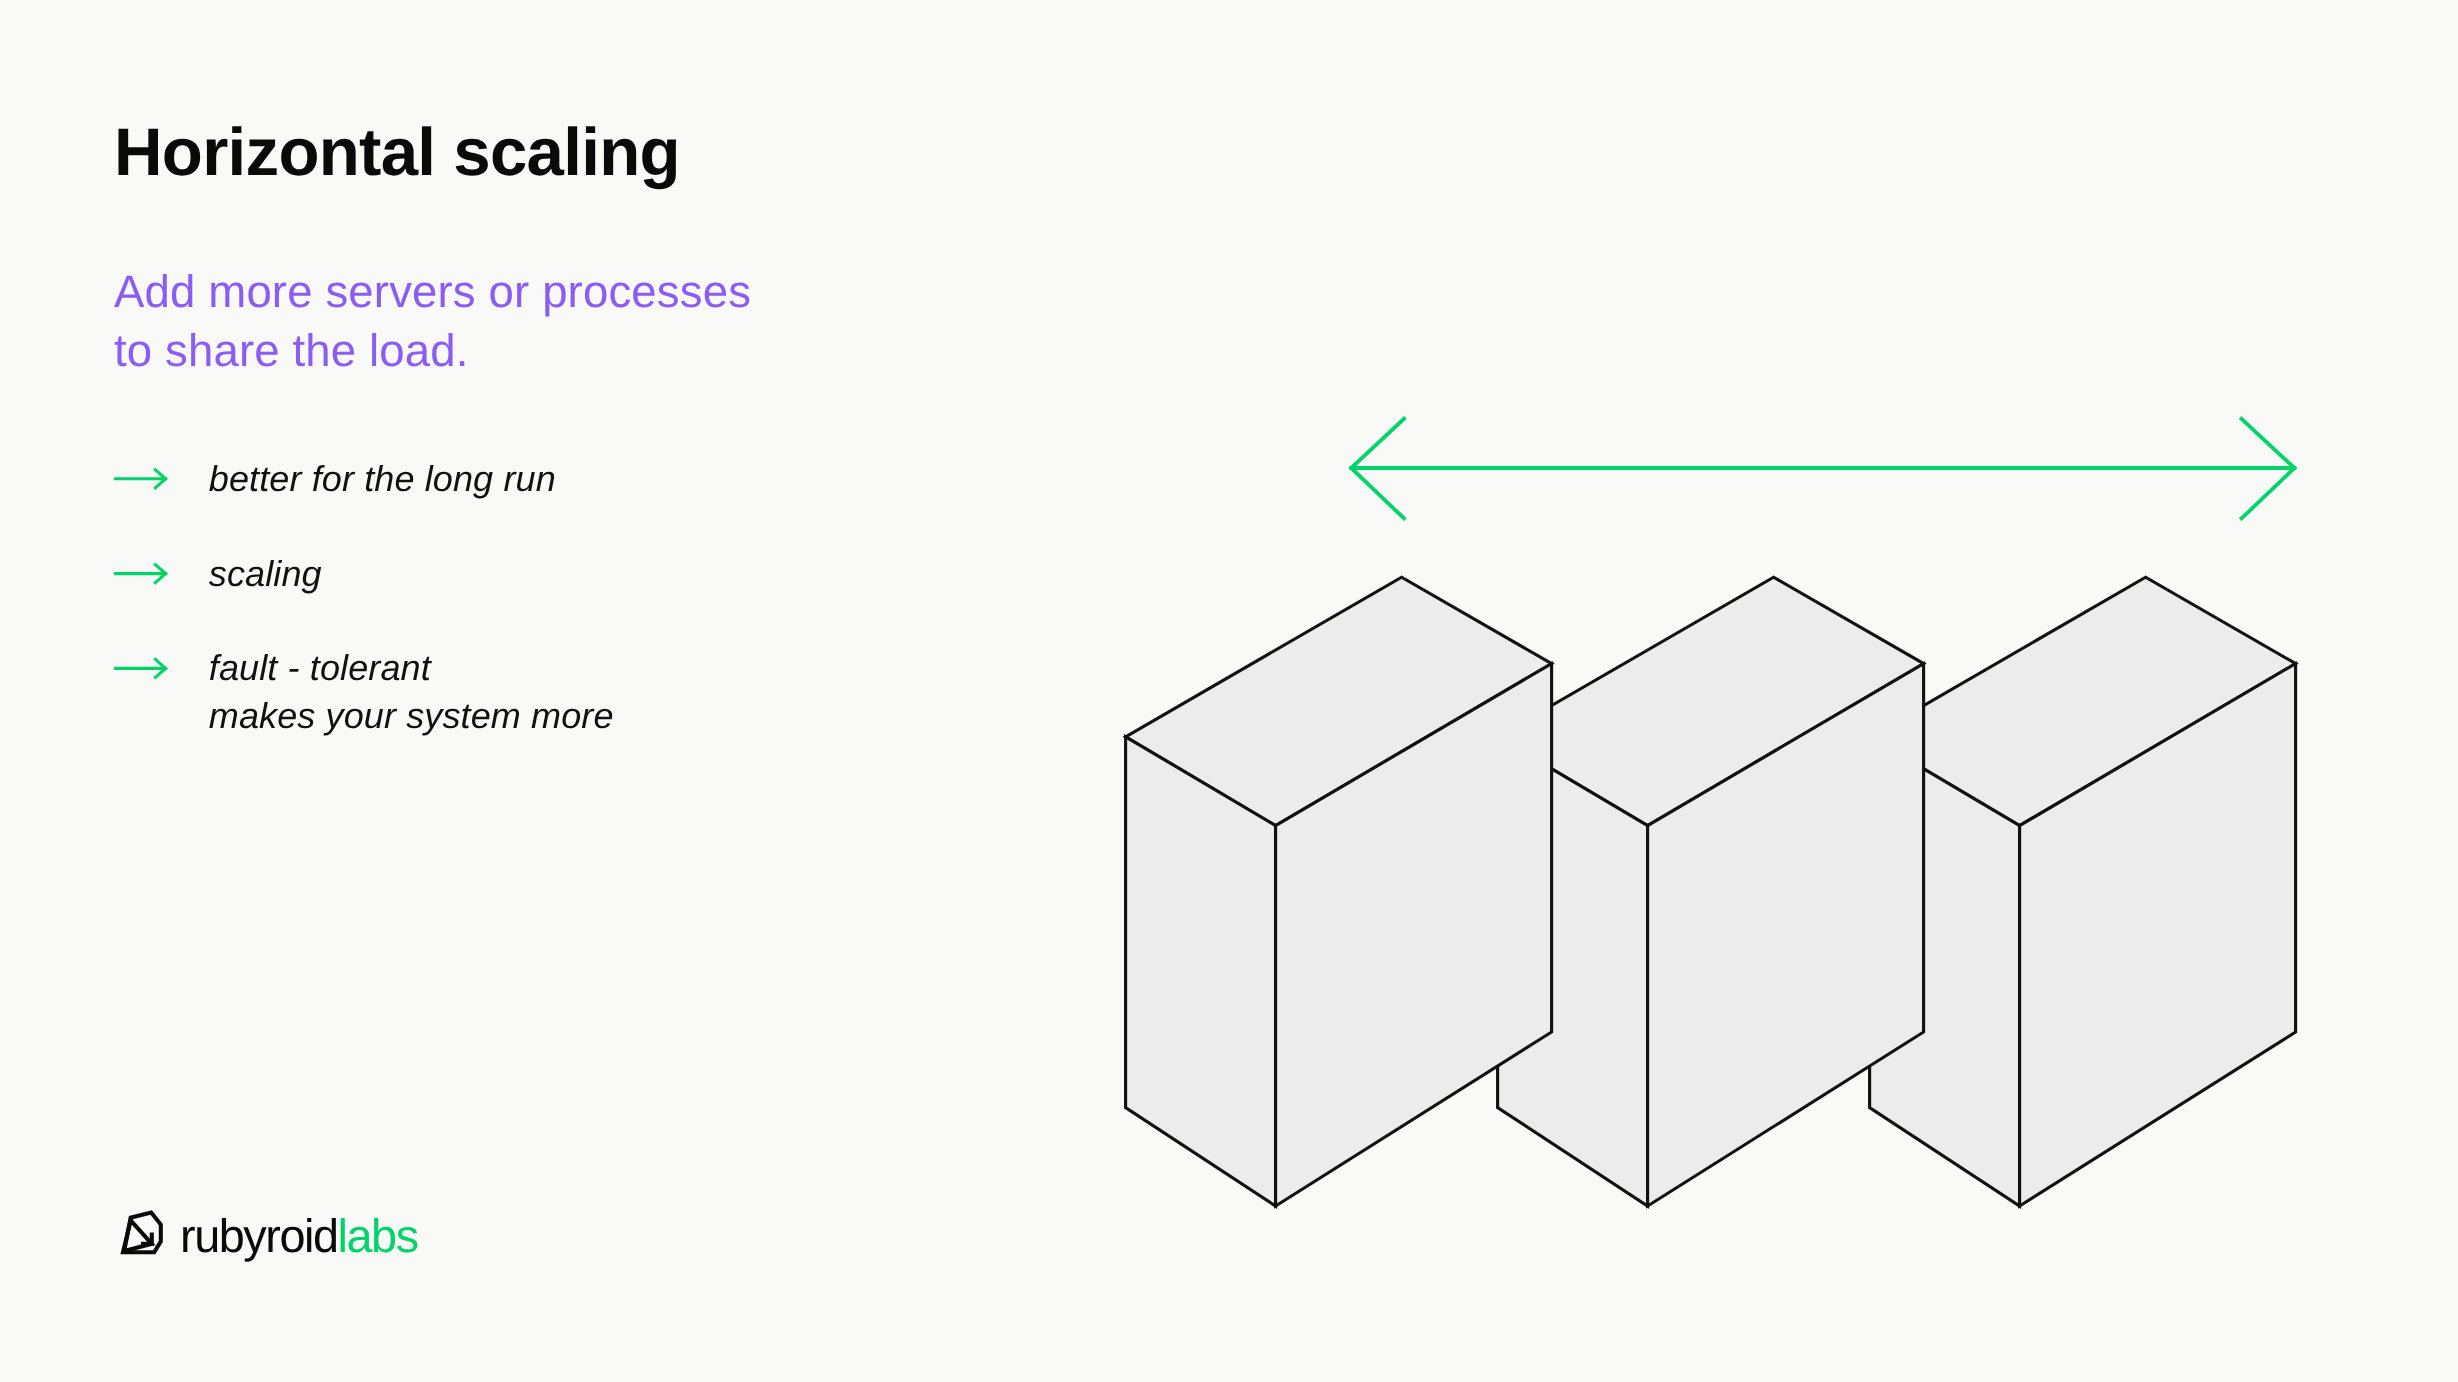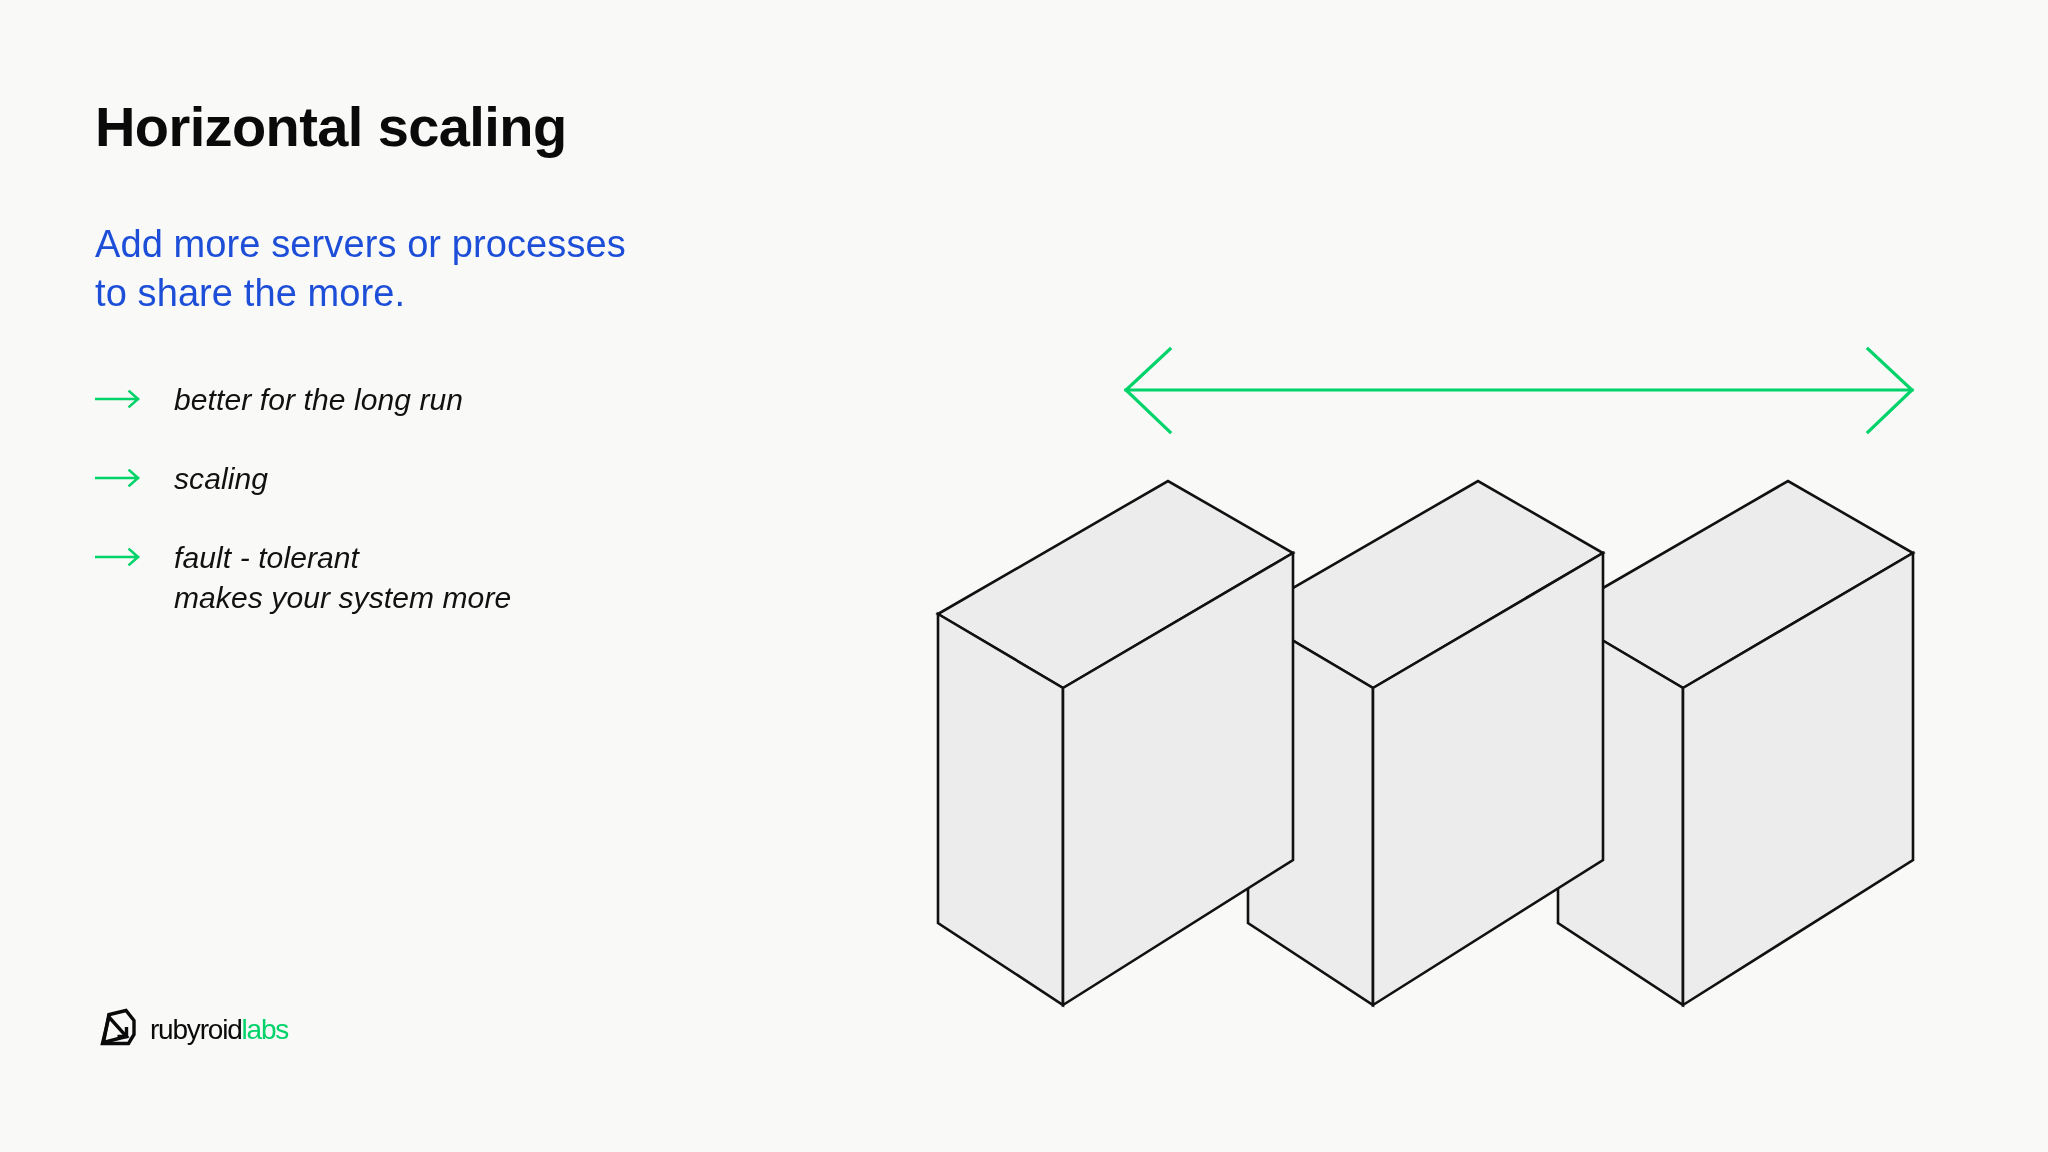--- a/index.html
+++ b/index.html
@@ -37,21 +37,21 @@
     letter-spacing: -0.6px;
     line-height: 1.1;
     margin: 0;
     white-space: nowrap;
   }
 
   .subtitle {
     margin-top: 62px;
     font-size: 38px;
     font-weight: 400;
-    color: #1d4ed8;
+    color: #8b5cf6;
     line-height: 1.3;
     letter-spacing: 0.1px;
   }
   .subtitle .line {
     display: block;
   }
 
   .bullet-list {
     margin-top: 62px;
     list-style: none;
@@ -85,21 +85,21 @@
   
   .logo {
     position: absolute;
     left: 95px;
     top: 1005px;
     display: flex;
     align-items: center;
   }
   .logo-mark { margin-right: 9px; display:block; }
   .logo-wordmark {
-    font-size: 28px;
+    font-size: 39px;
     font-weight: 500;
     letter-spacing: -1.2px;
     line-height: 1;
     white-space: nowrap;
   }
   .logo-word-dark { color: #0A0A0A; }
   .logo-word-green { color: #00D36A; }
 
   
   .diagram {
@@ -112,21 +112,21 @@
 <body>
 
 <div class="slide">
 
   <div class="left-col">
 
     <h1 class="page-title">Horizontal scaling</h1>
 
     <div class="subtitle">
       <span class="line">Add more servers or processes</span>
-      <span class="line">to share the more.</span>
+      <span class="line">to share the load.</span>
     </div>
 
     <ul class="bullet-list">
 
       <li class="bullet-item">
         <span class="bullet-arrow">
           <svg width="48" height="20" viewBox="0 0 48 20">
             <path d="M1 10 H43 M34.5 2.5 L43 10 L34.5 17.5" fill="none" stroke="#00D36A" stroke-width="2.6" stroke-linecap="square" stroke-linejoin="miter"></path>
           </svg>
         </span>

